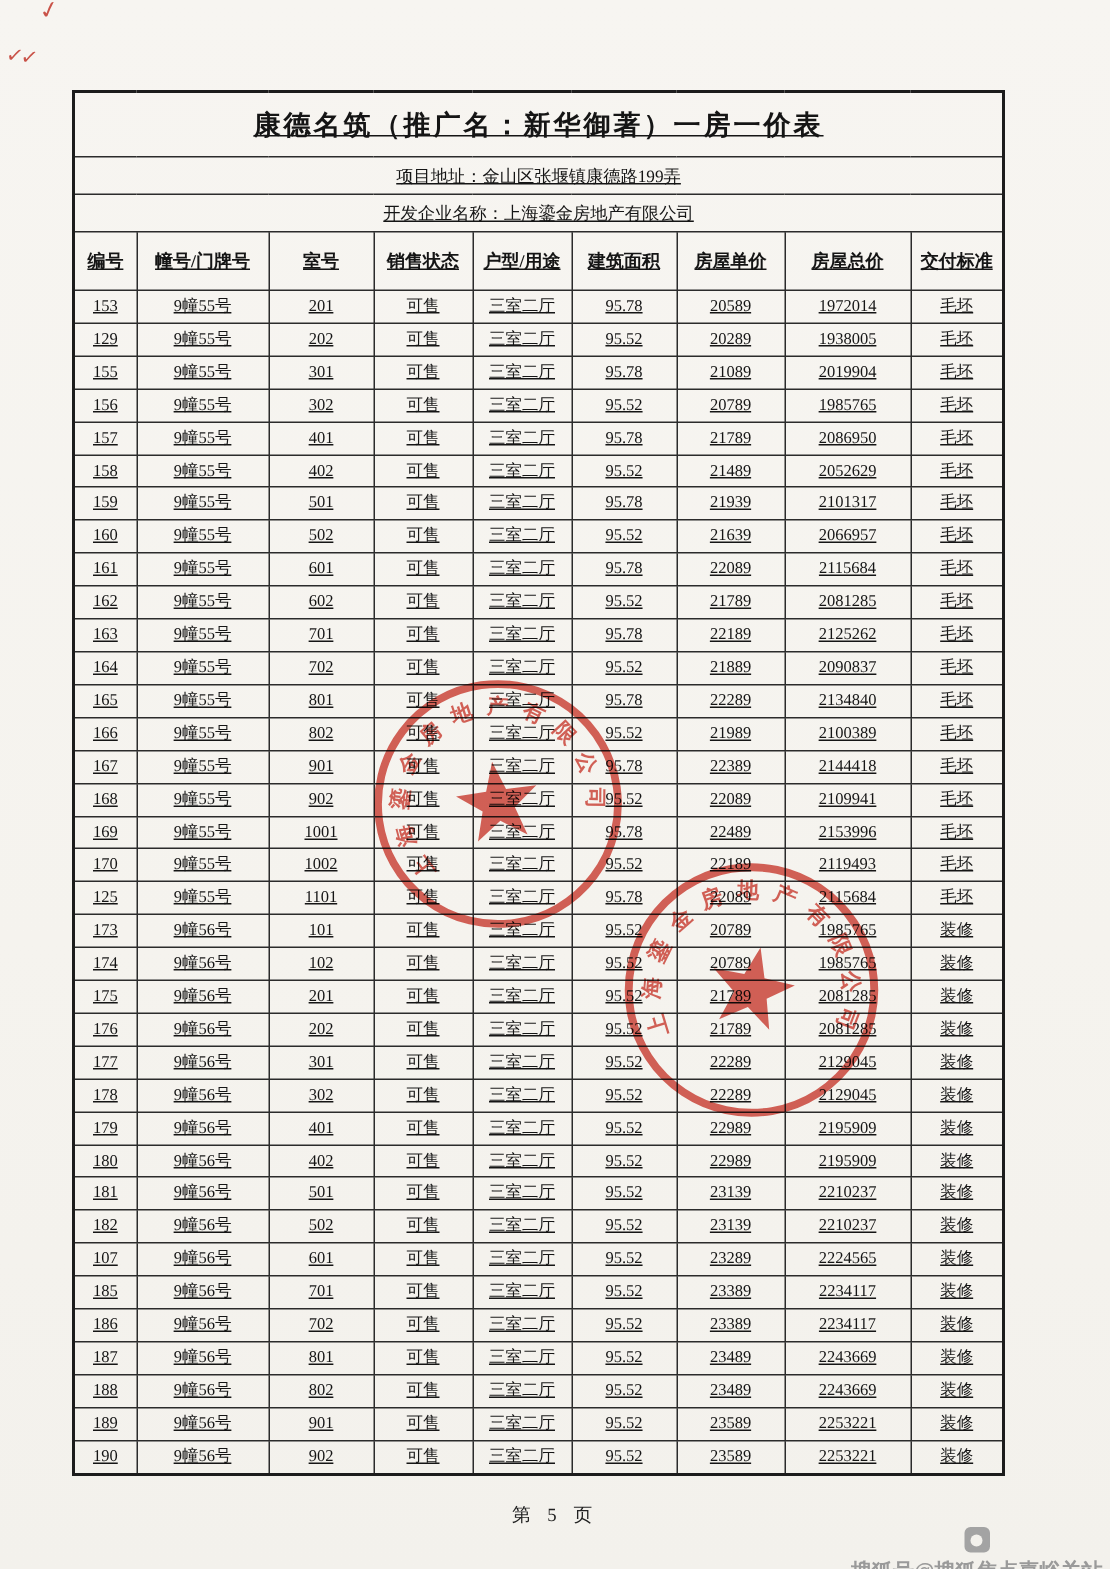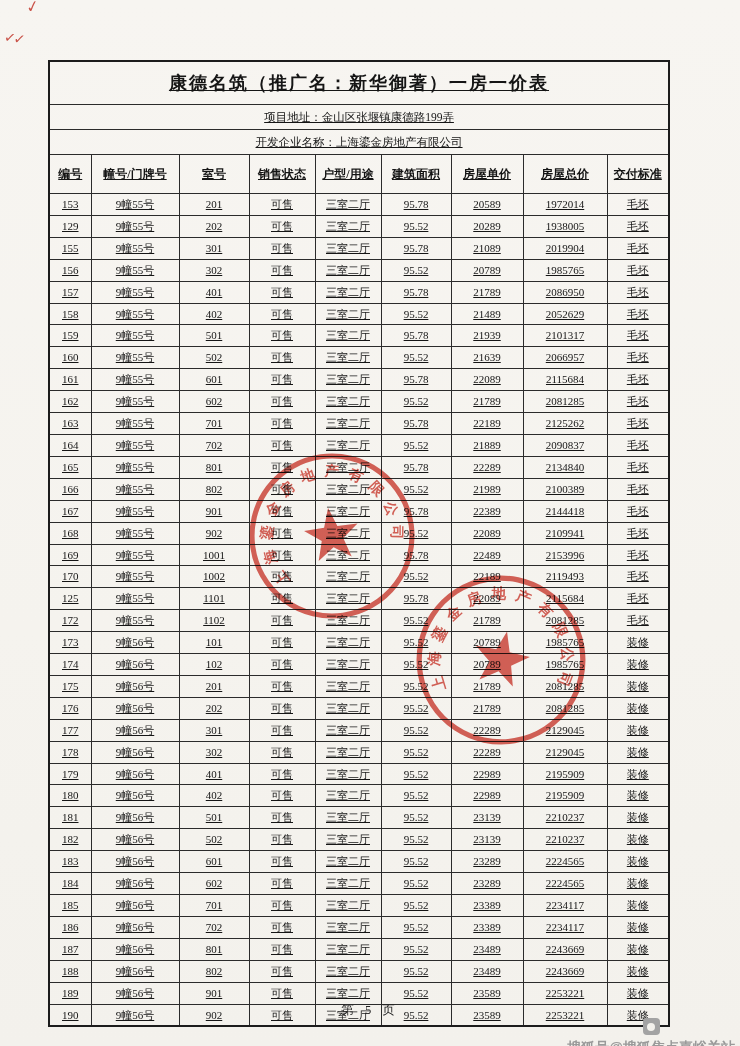--- a/index.html
+++ b/index.html
@@ -292,75 +292,64 @@
             <td>9幢55号</td>
             <td>1101</td>
             <td>可售</td>
             <td>三室二厅</td>
             <td>95.78</td>
             <td>22089</td>
             <td>2115684</td>
             <td>毛坯</td>
           </tr>
           <tr>
-            <td>172</td>
-            <td>9幢55号</td>
-            <td>1102</td>
+            <td>173</td>
+            <td>9幢56号</td>
+            <td>101</td>
+            <td>可售</td>
+            <td>三室二厅</td>
+            <td>95.52</td>
+            <td>20789</td>
+            <td>1985765</td>
+            <td>装修</td>
+          </tr>
+          <tr>
+            <td>174</td>
+            <td>9幢56号</td>
+            <td>102</td>
+            <td>可售</td>
+            <td>三室二厅</td>
+            <td>95.52</td>
+            <td>20789</td>
+            <td>1985765</td>
+            <td>装修</td>
+          </tr>
+          <tr>
+            <td>175</td>
+            <td>9幢56号</td>
+            <td>201</td>
             <td>可售</td>
             <td>三室二厅</td>
             <td>95.52</td>
             <td>21789</td>
             <td>2081285</td>
-            <td>毛坯</td>
-          </tr>
-          <tr>
-            <td>173</td>
-            <td>9幢56号</td>
-            <td>101</td>
-            <td>可售</td>
-            <td>三室二厅</td>
-            <td>95.52</td>
-            <td>20789</td>
-            <td>1985765</td>
-            <td>装修</td>
-          </tr>
-          <tr>
-            <td>174</td>
-            <td>9幢56号</td>
-            <td>102</td>
-            <td>可售</td>
-            <td>三室二厅</td>
-            <td>95.52</td>
-            <td>20789</td>
-            <td>1985765</td>
-            <td>装修</td>
-          </tr>
-          <tr>
-            <td>175</td>
-            <td>9幢56号</td>
-            <td>201</td>
+            <td>装修</td>
+          </tr>
+          <tr>
+            <td>176</td>
+            <td>9幢56号</td>
+            <td>202</td>
             <td>可售</td>
             <td>三室二厅</td>
             <td>95.52</td>
             <td>21789</td>
             <td>2081285</td>
             <td>装修</td>
           </tr>
           <tr>
-            <td>176</td>
-            <td>9幢56号</td>
-            <td>202</td>
-            <td>可售</td>
-            <td>三室二厅</td>
-            <td>95.52</td>
-            <td>21789</td>
-            <td>2081285</td>
-            <td>装修</td>
-          </tr>
-          <tr>
             <td>177</td>
             <td>9幢56号</td>
             <td>301</td>
             <td>可售</td>
             <td>三室二厅</td>
             <td>95.52</td>
             <td>22289</td>
             <td>2129045</td>
             <td>装修</td>
           </tr>
@@ -413,34 +402,23 @@
             <td>9幢56号</td>
             <td>502</td>
             <td>可售</td>
             <td>三室二厅</td>
             <td>95.52</td>
             <td>23139</td>
             <td>2210237</td>
             <td>装修</td>
           </tr>
           <tr>
-            <td>183</td>
+            <td>107</td>
             <td>9幢56号</td>
             <td>601</td>
-            <td>可售</td>
-            <td>三室二厅</td>
-            <td>95.52</td>
-            <td>23289</td>
-            <td>2224565</td>
-            <td>装修</td>
-          </tr>
-          <tr>
-            <td>184</td>
-            <td>9幢56号</td>
-            <td>602</td>
             <td>可售</td>
             <td>三室二厅</td>
             <td>95.52</td>
             <td>23289</td>
             <td>2224565</td>
             <td>装修</td>
           </tr>
           <tr>
             <td>185</td>
             <td>9幢56号</td>

